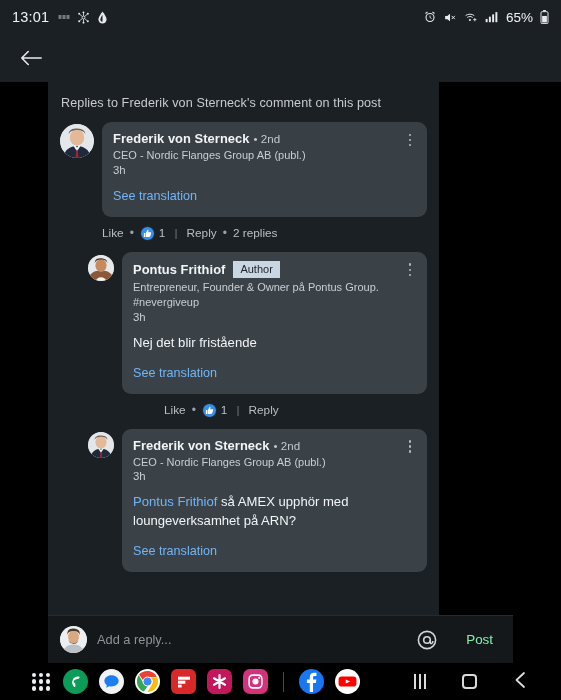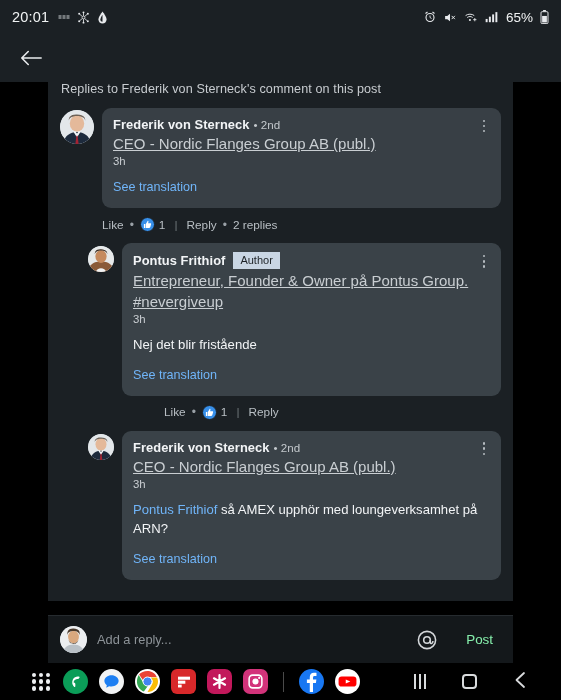--- a/index.html
+++ b/index.html
@@ -42,22 +42,22 @@
   .backbtn {
     position: absolute; left: 14px; top: 8px;
     width: 34px; height: 32px;
     display: flex; align-items: center; justify-content: center;
     cursor: pointer;
   }
 
   
   .panel {
     position: absolute;
-    left: 48px; top: 68px;
-    width: 465px; height: 533px;
+    left: 48px; top: 82px;
+    width: 391px; height: 533px;
     background: #1b2024;
     overflow: hidden;
   }
   .panel-title {
     color: #c8ccd0;
     font-size: 12.6px;
     padding: 14px 13px 12px 13px;
     letter-spacing: .1px;
   }
 
@@ -95,22 +95,22 @@
   .author-badge {
     margin-left: 8px;
     background: #c9d6e4;
     color: #1d2226;
     font-size: 11px;
     border-radius: 0;
     padding: 2px 7px 3px 7px;
     font-weight: 400;
   }
   .headline {
-    color: #c9ced2; font-size: 15px; margin-top: 2px;
-    line-height: 1.35; padding-right: 20px; text-decoration: underline;
+    color: #c9ced2; font-size: 11px; margin-top: 2px;
+    line-height: 1.35; padding-right: 20px;
   }
   .time { color: #c9ced2; font-size: 11.4px; margin-top: 1px; }
   .body {
     color: #f2f4f6; font-size: 13.1px; line-height: 1.45;
     margin-top: 11px; word-wrap: break-word;
   }
   .mention { color: #70b5f9; }
   .see-translation {
     color: #70b5f9; font-size: 12.6px; margin-top: 13px; display: inline-block;
     cursor: pointer;
@@ -199,21 +199,21 @@
     width: 15px; height: 15px; border: 2px solid #d9dbdd; border-radius: 4px; cursor: pointer;
   }
   .nav-back { cursor: pointer; }
 </style>
 </head>
 <body>
 
 <div id="root">
 
   <div class="statusbar">
-    <div class="sb-time">20:01</div>
+    <div class="sb-time">13:01</div>
     <div class="sb-left-icons">
       <span class="sb-ic">
         <svg width="12" height="12" viewBox="0 0 24 24">
             <rect x="1" y="9" width="6" height="2" fill="#cfd3d6"></rect>
             <rect x="9" y="9" width="6" height="2" fill="#cfd3d6"></rect>
             <rect x="17" y="9" width="6" height="2" fill="#cfd3d6"></rect>
             <rect x="1" y="13" width="6" height="2" fill="#cfd3d6"></rect>
             <rect x="9" y="13" width="6" height="2" fill="#cfd3d6"></rect>
             <rect x="17" y="13" width="6" height="2" fill="#cfd3d6"></rect>
           </svg>

